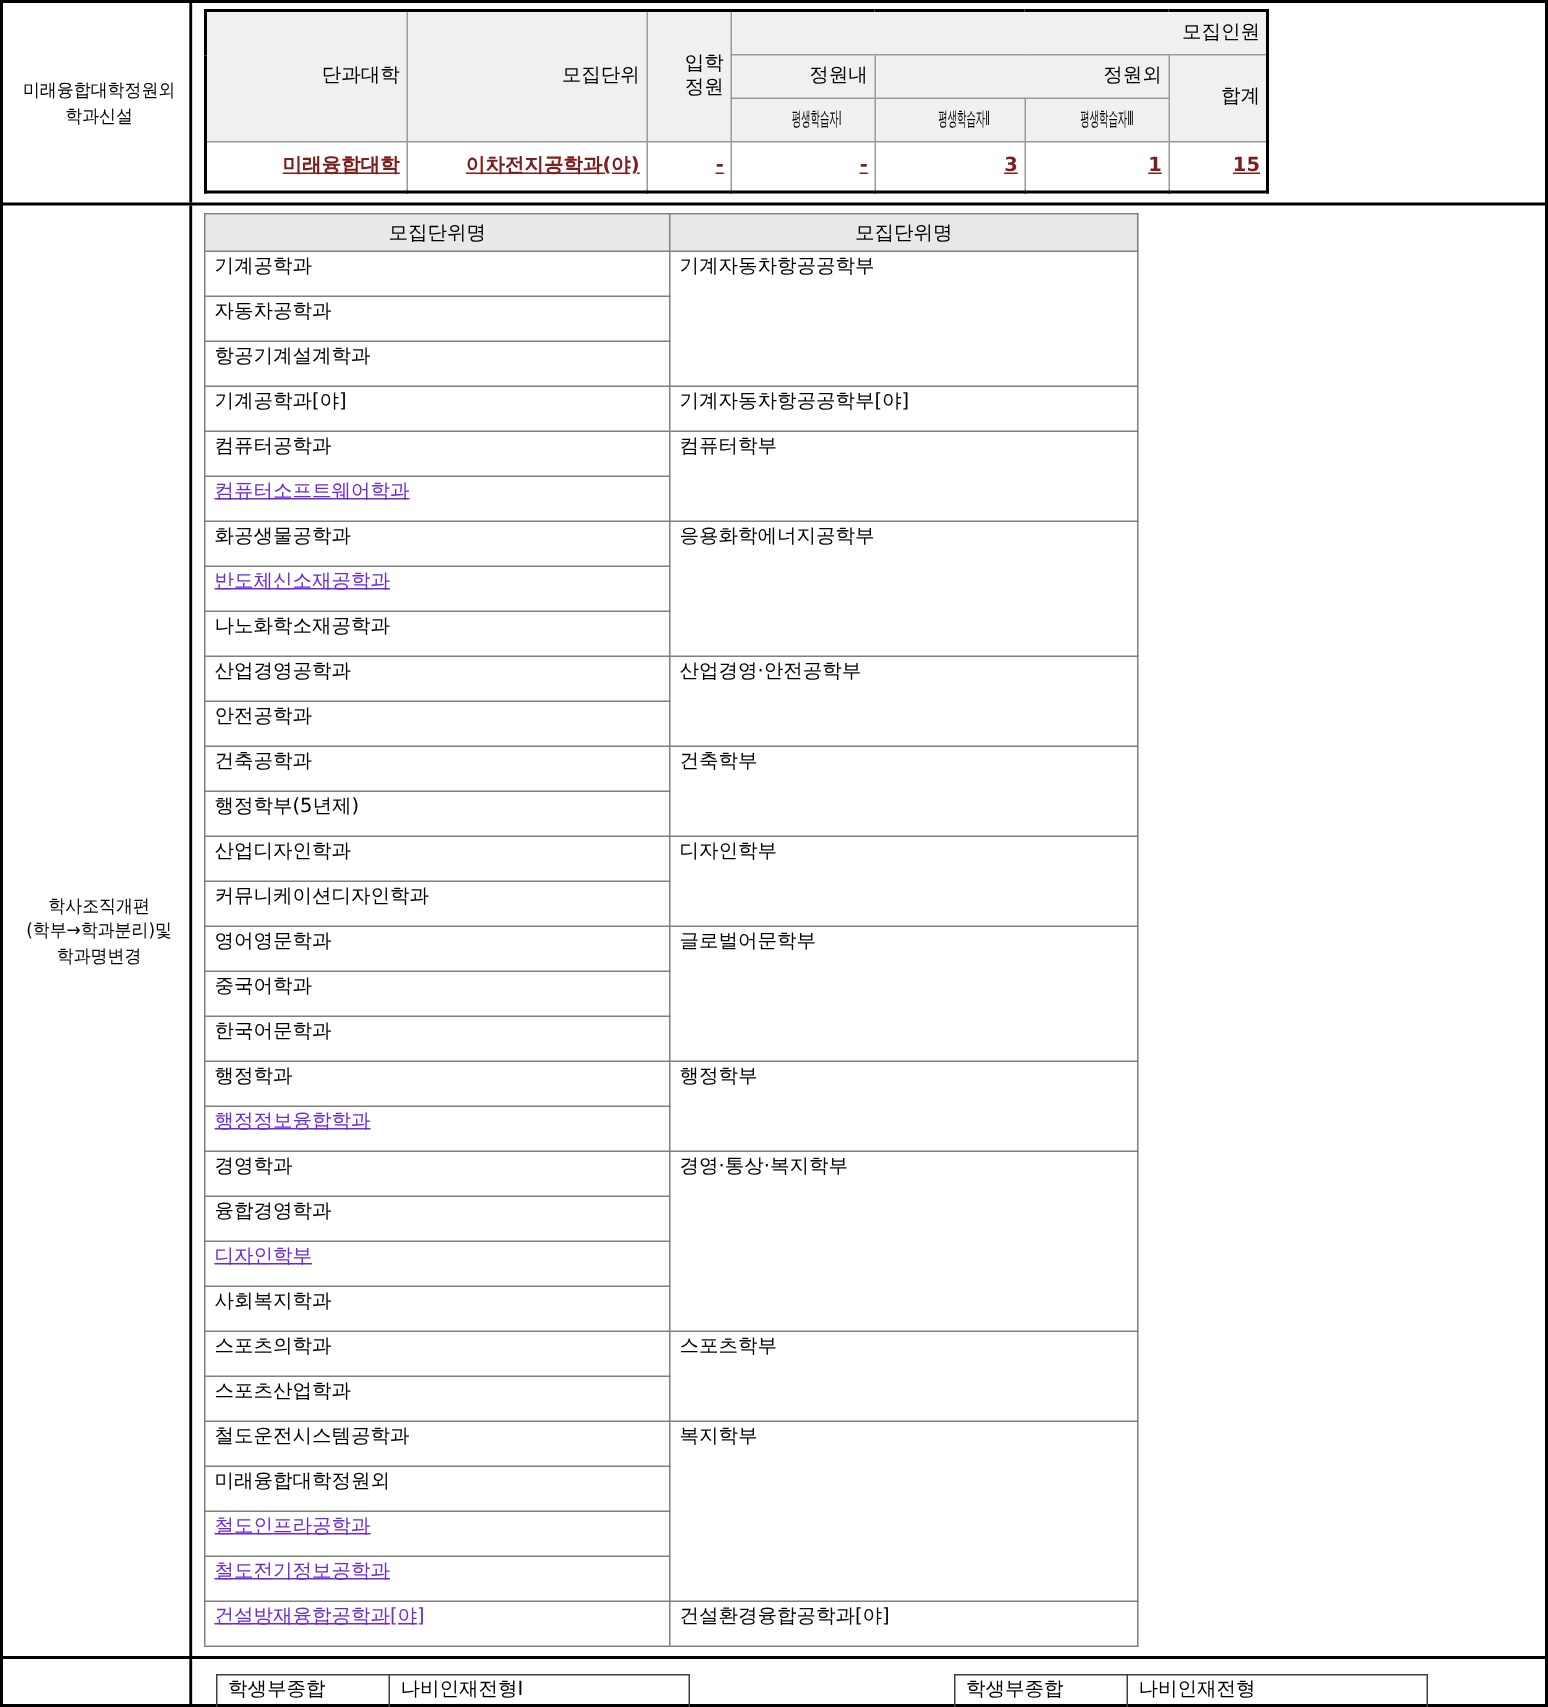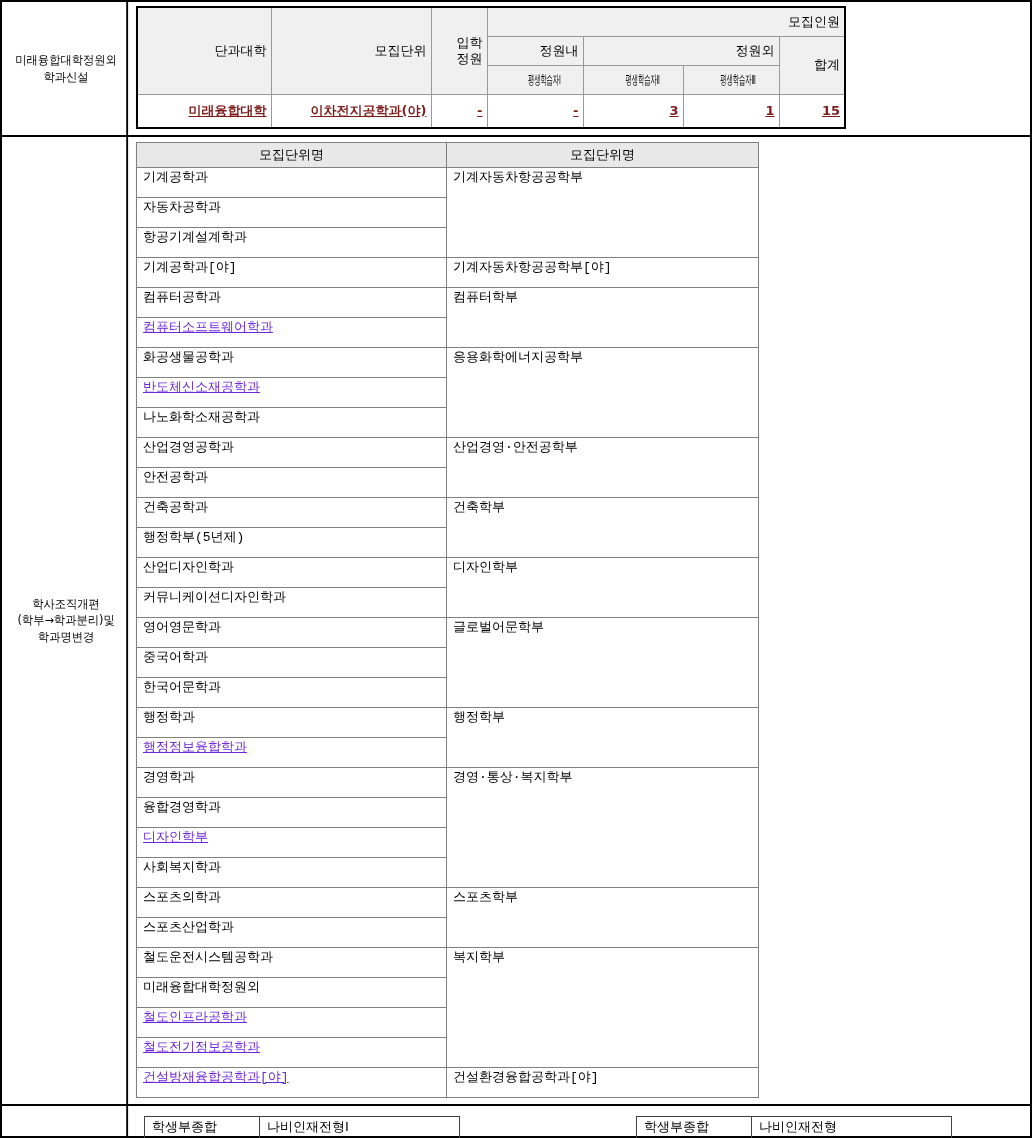--- a/index.html
+++ b/index.html
@@ -103,21 +103,20 @@
     transform-origin: center;
     white-space: nowrap;
     letter-spacing: 0;
   }
 
   
   .compare-wrap {
     display: flex;
     align-items: flex-end;
     padding-top: 5px;
-    font-family: Liberation Mono, monospace;
   }
   table.compare {
     table-layout: fixed;
     border: 1px solid #808080;
   }
   table.compare th {
     background: #e8e8e8;
     height: 20px;
     font-size: 13px;
   }

